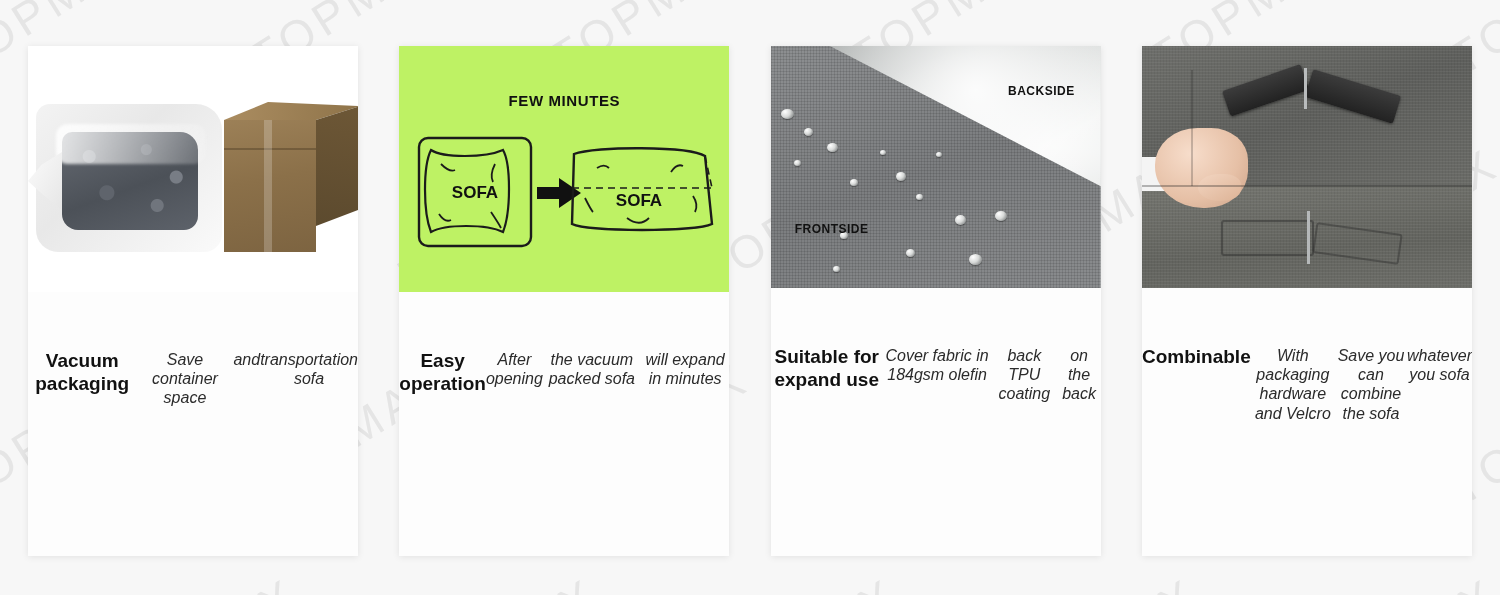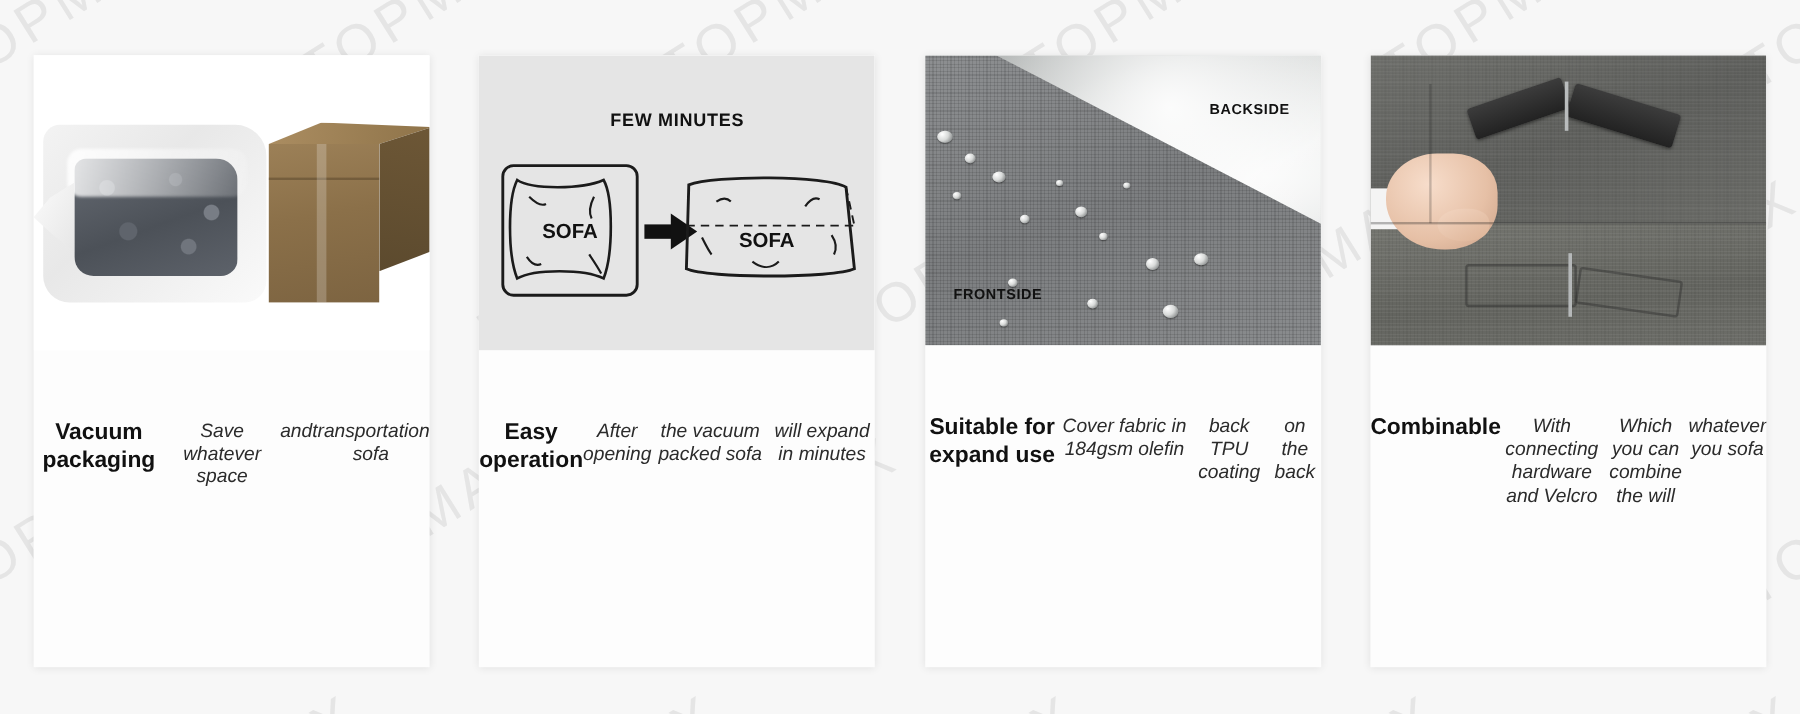--- a/index.html
+++ b/index.html
@@ -111,21 +111,21 @@
   .box-seam{
     position:absolute;left:0;top:46px;width:92px;height:2px;
     background:rgba(60,45,25,.35);
   }
   .box-tape{
     position:absolute;left:40px;top:18px;width:8px;height:132px;
     background:rgba(255,255,255,.22);
   }
 
   
-  .c2{position:absolute;inset:0;background:#e5e5e5;}
+  .c2{position:absolute;inset:0;background:#bef264;}
   .fewmin{
     position:absolute;top:46px;left:0;width:100%;
     text-align:center;font-size:15px;font-weight:bold;
     letter-spacing:.6px;color:#111;
   }
 
   
   .c3{
     position:absolute;inset:0;
     background:linear-gradient(125deg,#cfd2d1 0%,#dfe1e0 38%,#eceeed 55%,#d6d8d7 100%);
@@ -240,21 +240,21 @@
           <div class="box-top"></div>
           <div class="box-side"></div>
           <div class="box-front"></div>
           <div class="box-seam"></div>
           <div class="box-tape"></div>
         </div>
       </div>
     </div>
     <div class="body">
       <div class="title">Vacuum packaging</div>
-      <div class="line">Save whatever space</div>
+      <div class="line">Save container space</div>
       <div class="line">and</div>
       <div class="line">transportation sofa</div>
     </div>
   </div>
 
   <div class="card">
     <div class="media padded">
       <div class="c2">
         <div class="fewmin">FEW MINUTES</div>
         <svg width="330" height="246" viewBox="0 0 330 246">
@@ -310,21 +310,21 @@
         <div class="drop" style="left:44%;top:61%;width:7px;height:6px;"></div>
         <div class="drop" style="left:56%;top:70%;width:11px;height:10px;"></div>
         <div class="drop" style="left:68%;top:68%;width:12px;height:10px;"></div>
         <div class="drop" style="left:60%;top:86%;width:13px;height:11px;"></div>
         <div class="drop" style="left:41%;top:84%;width:9px;height:8px;"></div>
         <div class="drop" style="left:21%;top:77%;width:8px;height:7px;"></div>
         <div class="drop" style="left:19%;top:91%;width:7px;height:6px;"></div>
         <div class="drop" style="left:33%;top:43%;width:6px;height:5px;"></div>
         <div class="drop" style="left:50%;top:44%;width:6px;height:5px;"></div>
         <div class="label-3" style="right:26px;top:38px;">BACKSIDE</div>
-        <div class="label-3" style="left:24px;bottom:36px;text-align:center;">FRONTSIDE</div>
+        <div class="label-3" style="left:24px;bottom:52px;text-align:center;">FRONTSIDE</div>
       </div>
     </div>
     <div class="body">
       <div class="title">Suitable for expand use</div>
       <div class="line">Cover fabric in 184gsm olefin</div>
       <div class="line">back TPU coating</div>
       <div class="line">on the back</div>
     </div>
   </div>
 
@@ -345,19 +345,19 @@
 
         <div class="seam" style="left:24%;top:72%;width:27%;height:13%;background:transparent;border:2px solid rgba(40,40,40,.45);border-radius:3px;"></div>
         <div class="seam" style="left:52%;top:75%;width:25%;height:11%;background:transparent;border:2px solid rgba(40,40,40,.4);border-radius:3px;transform:rotate(8deg);"></div>
         <div class="seam" style="left:50%;top:68%;width:3px;height:22%;background:#b5b8b9;"></div>
         <div class="seam" style="left:0;top:57.5%;width:100%;height:2px;background:rgba(25,25,25,.3);"></div>
         <div class="seam" style="left:15%;top:10%;width:2px;height:48%;background:rgba(25,25,25,.22);"></div>
       </div>
     </div>
     <div class="body">
       <div class="title">Combinable</div>
-      <div class="line">With connecting hardware and Velcro</div>
-      <div class="line">Which you can combine the will</div>
+      <div class="line">With packaging hardware and Velcro</div>
+      <div class="line">Save you can combine the sofa</div>
       <div class="line">whatever you sofa</div>
     </div>
   </div>
 
 </div>
 
 </body></html>

